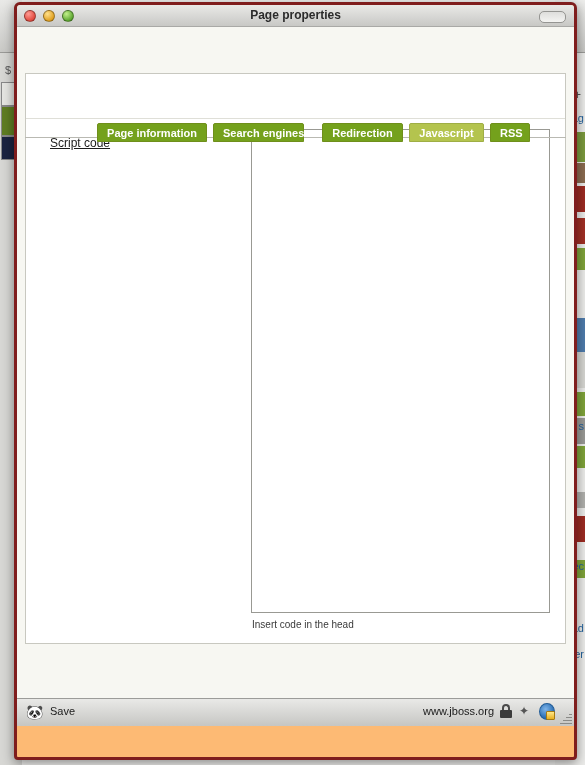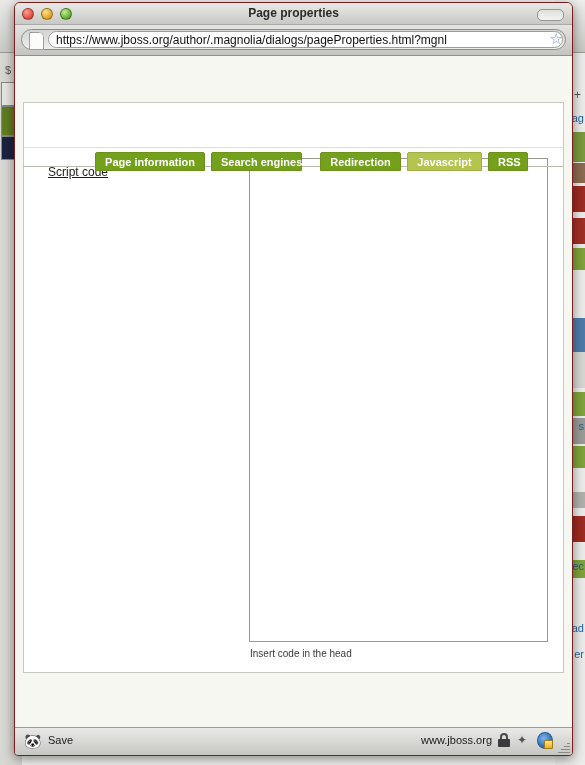--- a/index.html
+++ b/index.html
@@ -80,21 +80,21 @@
     font-size: 12px;
   }
 
   
   #window {
     position: absolute;
     left: 14px;
     top: 2px;
     width: 557px;
     height: 752px;
-    border: 1px solid #7f1d1d;
+    border: 3px solid #7f1d1d;
     border-radius: 6px 6px 4px 4px;
     box-shadow: 0 3px 12px rgba(0,0,0,0.45);
     background: #fdba74;
     overflow: hidden;
   }
 
   
   #titlebar {
     position: relative;
     height: 21px;
@@ -428,27 +428,20 @@
 <div id="window">
 
   <div id="titlebar">
     <div class="traffic" id="tl-close"></div>
     <div class="traffic" id="tl-min"></div>
     <div class="traffic" id="tl-max"></div>
     <div id="win-title">Page properties</div>
     <div id="win-pill"></div>
   </div>
 
-  <div id="locbar">
-    <div id="urlfield">
-      <div id="page-icon"></div>
-      <div id="urlinput" title="https://www.jboss.org/author/.magnolia/dialogs/pageProperties.html?mgnl">https://www.jboss.org/author/.magnolia/dialogs/pageProperties.html?mgnl</div>
-      <div id="star-icon">☆</div>
-    </div>
-  </div>
 
   <div id="content">
 
     <div id="dialog-panel">
       <div id="panel-rule"></div>
 
       <div id="label-script">Script code</div>
 
       <textarea id="textarea-script" placeholder="" style=""></textarea>
 

